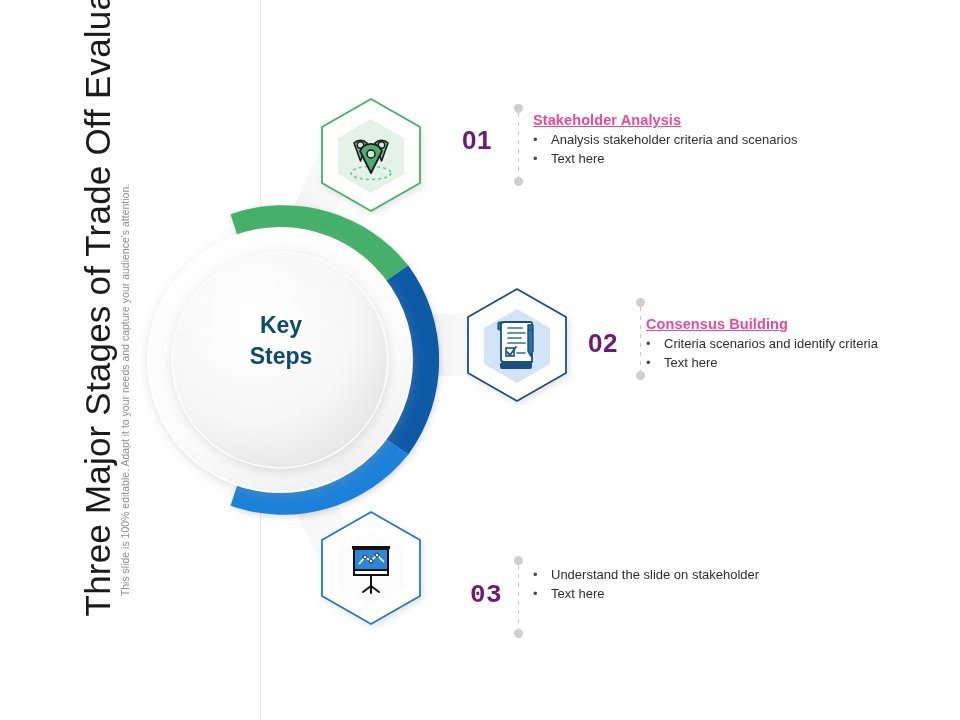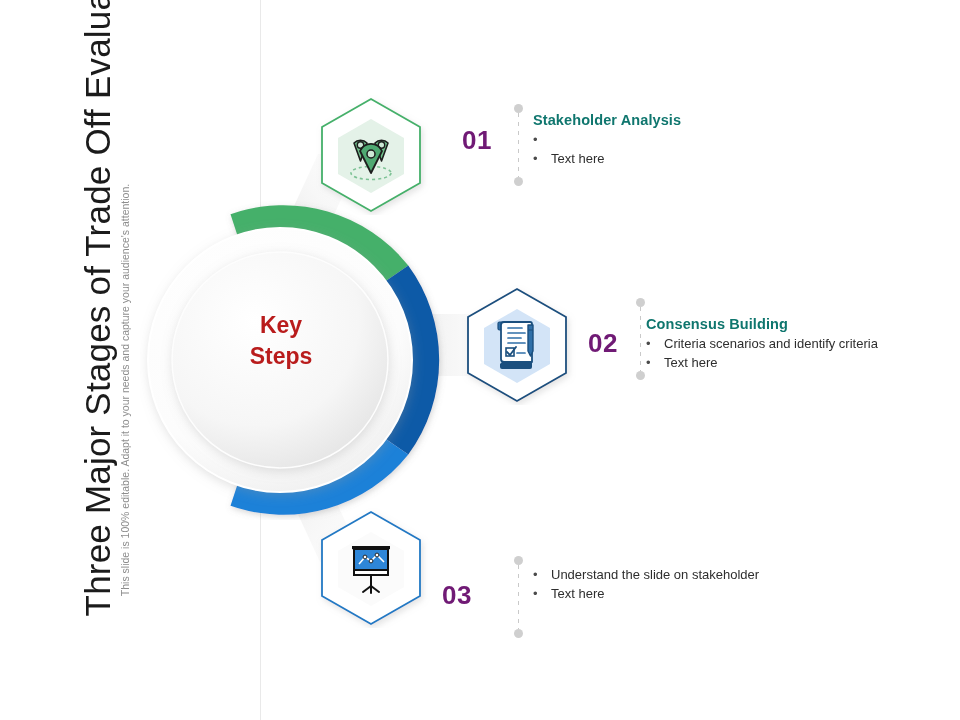--- a/index.html
+++ b/index.html
@@ -41,21 +41,21 @@
     font-size:10.5px;color:#8d8d8d;white-space:nowrap;font-weight:400;
   }
 
   
   .hub{position:absolute;left:140px;top:200px;width:320px;height:320px;}
   .hub svg{position:absolute;left:0;top:0;}
 
   .hub-label{
     position:absolute;left:46px;top:110px;width:190px;
     text-align:center;
-    font-size:23px;font-weight:bold;color:#b91c1c;line-height:1.35;
+    font-size:23px;font-weight:bold;color:#0c4a6e;line-height:1.35;
     pointer-events:none;
   }
   .hub-label span{display:block;}
 
   
   .ribbon{position:absolute;}
 
   
   .hexnode{position:absolute;width:120px;height:120px;}
   .hexnode svg{position:absolute;left:0;top:0;}
@@ -73,22 +73,23 @@
     width:9px;height:9px;border-radius:50%;background:#cfcfcf;
   }
   .dotline .dashes{
     width:1px;margin:0 auto;flex:1;
     background:repeating-linear-gradient(to bottom,#c9c9c9 0 4px,transparent 4px 9px);
   }
   .dotline{display:flex;flex-direction:column;align-items:center;}
 
   .steptext{position:absolute;}
   .steptitle{
-    font-size:14.5px;font-weight:bold;color:#0f766e;margin-bottom:3px;
+    font-size:14.5px;font-weight:bold;color:#ec4899;margin-bottom:3px;
     letter-spacing:0.1px;
+    text-decoration:underline;
   }
   .bullets{list-style:none;margin:0;padding:0;}
   .bullets li{
     font-size:13px;color:#2e2e2e;line-height:1.45;
     display:flex;align-items:flex-start;
   }
   .bullets li .bdot{
     display:inline-block;width:18px;flex:0 0 18px;
     color:#4a4a4a;font-size:13px;line-height:1.45;
   }
@@ -281,20 +282,21 @@
   <div class="dotline" style="left:514px;top:104px;height:82px;">
     <div class="cap"></div>
     <div class="dashes"></div>
     <div class="cap"></div>
   </div>
   <div class="steptext" style="left:533px;top:112px;width:330px;">
     <div class="steptitle">Stakeholder Analysis</div>
     <ul class="bullets">
       <li>
         <span class="bdot">•</span>
+        <span>Analysis stakeholder criteria  and scenarios</span>
       </li>
       <li>
         <span class="bdot">•</span>
         <span>Text here</span>
       </li>
     </ul>
   </div>
 
   <div class="stepnum" style="left:588px;top:328px;">02</div>
   <div class="dotline" style="left:636px;top:298px;height:82px;">
@@ -309,21 +311,21 @@
         <span class="bdot">•</span>
         <span>Criteria scenarios and identify criteria</span>
       </li>
       <li>
         <span class="bdot">•</span>
         <span>Text here</span>
       </li>
     </ul>
   </div>
 
-  <div class="stepnum" style="left:442px;top:580px;">03</div>
+  <div class="stepnum" style="left:470px;top:580px;font-family:Liberation Mono, monospace;">03</div>
   <div class="dotline" style="left:514px;top:556px;height:82px;">
     <div class="cap"></div>
     <div class="dashes"></div>
     <div class="cap"></div>
   </div>
   <div class="steptext" style="left:533px;top:566px;width:330px;">
     <ul class="bullets">
       <li>
         <span class="bdot">•</span>
         <span>Understand the slide on stakeholder</span>

